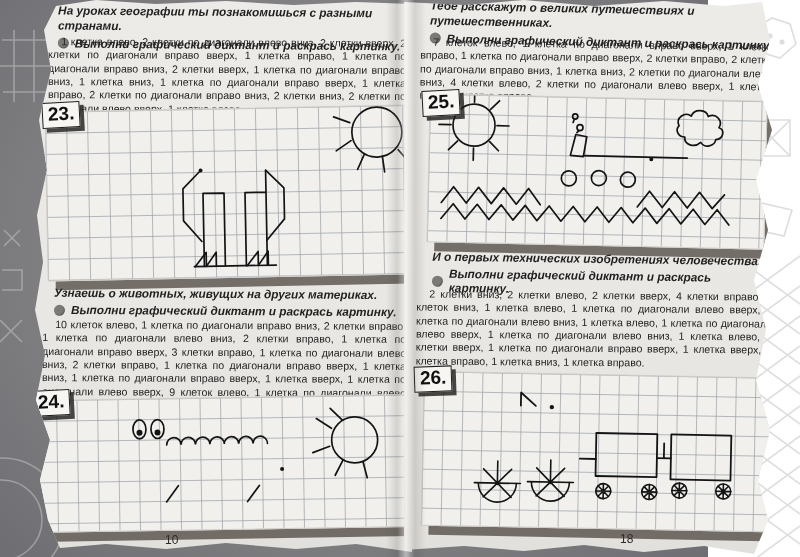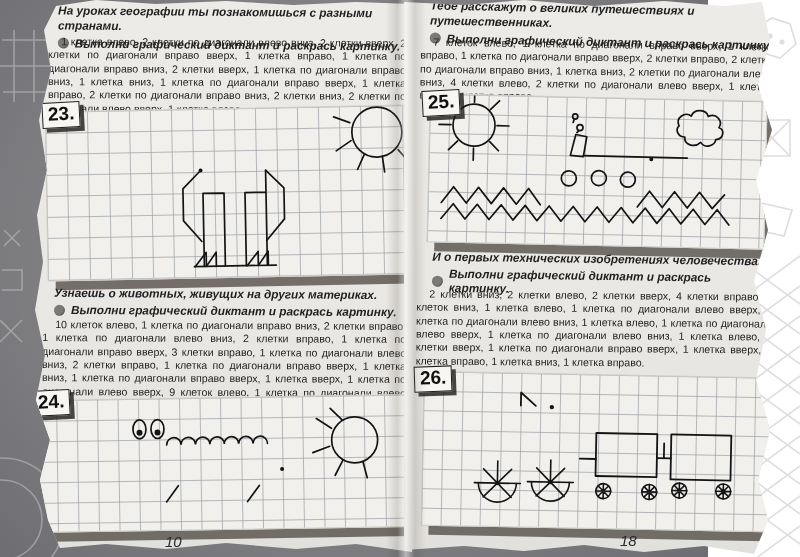--- a/index.html
+++ b/index.html
@@ -18,21 +18,21 @@
   .intro{font-style:italic;font-weight:600;font-size:11.8px;line-height:1.3;}
   .taskline{display:flex;align-items:center;gap:6px;font-style:italic;font-weight:700;font-size:11.8px;margin-top:2px;}
   .bullet{width:11px;height:11px;border-radius:50%;background:#7b7a78;flex:0 0 auto;
     box-shadow:inset -1px -1px 1px rgba(0,0,0,.25);}
   .instr{font-size:10.6px;line-height:1.26;text-align:justify;text-indent:13px;color:#232323;}
   .grid-wrap{position:absolute;background:#f1f0ed;border:1px solid #cfccc7;
     box-shadow:8px 9px 0 rgba(86,79,72,.8);}
   .ex-label{position:absolute;z-index:3;background:#f7f6f3;border:1.5px solid #1c1c1c;
     box-shadow:4px 4px 0 rgba(28,26,24,.8);font-weight:700;font-size:19px;color:#111;
     padding:1px 5px 2px 5px;line-height:1.1;}
-  .pagenum{position:absolute;font-size:15px;color:#2b2b2b;z-index:3;font-style:italic;}
+  .pagenum{position:absolute;font-size:12px;color:#2b2b2b;z-index:3;}
   svg.grid-svg{display:block;}
 </style>
 </head>
 <body>
 
 <div class="scene">
 
   <svg class="backdrop-svg" width="800" height="557" viewBox="0 0 800 557">
     <g stroke="#c3c3c5" stroke-width="1.6" fill="none" opacity="0.55">
       <path d="M2,40 h46 M0,66 h52 M3,92 h48 M14,30 v72 M34,30 v72 M52,34 v66"></path>

